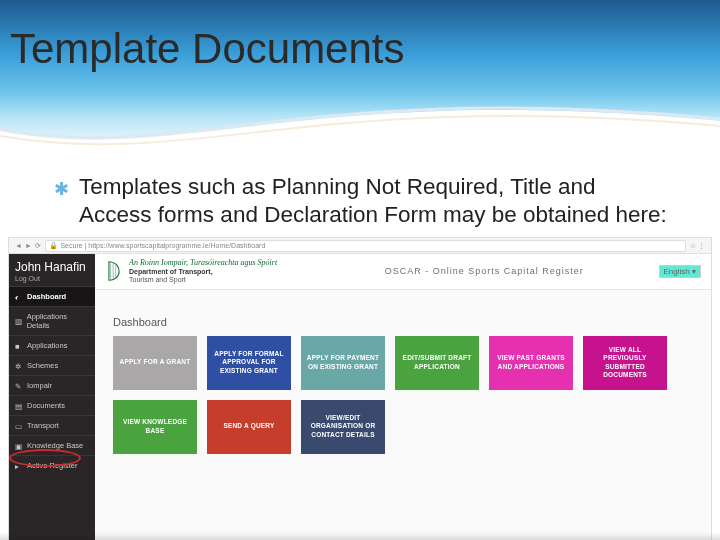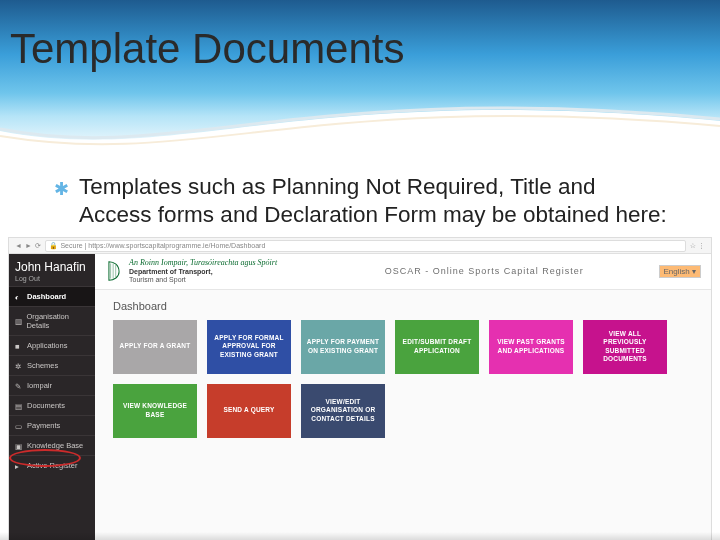--- a/index.html
+++ b/index.html
@@ -74,35 +74,35 @@
 
   .circled {
     position: absolute;
     left: 0px; top: 211px;
     width: 72px; height: 18px;
     border: 2px solid #cc2b2b;
     border-radius: 50%;
     pointer-events: none;
   }
 
-  .main { flex: 1; background: #fafafa; display: flex; flex-direction: column; }
+  .main { flex: 1; background: #fafafa; display: flex; flex-direction: column; gap: 16px; }
   .main-header {
     display: flex; align-items: center; justify-content: space-between;
     padding: 4px 10px;
     border-bottom: 1px solid #e6e6e6;
     background: #fff;
   }
   .logo-block { display: flex; align-items: center; gap: 6px; }
   .harp { width: 18px; height: 22px; }
   .logo-text { font-size: 7px; line-height: 1.15; color: #0a6b2f; }
   .logo-text .ga { font-family: serif; font-style: italic; font-size: 8px; }
   .logo-text .en1 { color: #333; font-weight: bold; margin-top:1px; }
   .logo-text .en2 { color: #555; }
   .app-title { font-size: 9px; color: #6f6f6f; letter-spacing: 1px; margin-left: 33px; }
-  .lang-pick { font-size: 8px; color: #666; border: 1px solid #ccc; padding: 1px 4px; background: #fdba74; }
+  .lang-pick { font-size: 8px; color: #666; border: 1px solid #ccc; padding: 1px 4px; background: #5eead4; }
 
   .dash-wrap { padding: 10px 18px; }
   .dash-heading { font-size: 11px; color: #555; margin-bottom: 8px; }
 
   .tile-row { display: flex; gap: 10px; margin-bottom: 10px; }
   .tile {
     width: 84px; height: 54px;
     display: flex; align-items: center; justify-content: center;
     text-align: center;
     color: #fff; font-size: 6.5px; font-weight: bold;
@@ -166,41 +166,41 @@
         <div class="uname">John Hanafin</div>
         <div class="logout">Log Out</div>
       </div>
       <ul>
         <li class="active">
           <span class="sicon">◐</span>
           <span>Dashboard</span>
         </li>
         <li>
           <span class="sicon">▥</span>
-          <span>Organisation Details</span>
+          <span>Applications Details</span>
         </li>
         <li>
           <span class="sicon">■</span>
           <span>Applications</span>
         </li>
         <li>
           <span class="sicon">✲</span>
           <span>Schemes</span>
         </li>
         <li>
           <span class="sicon">✎</span>
           <span>Iompair</span>
         </li>
         <li>
           <span class="sicon">▤</span>
           <span>Documents</span>
         </li>
         <li>
           <span class="sicon">▭</span>
-          <span>Payments</span>
+          <span>Transport</span>
         </li>
         <li>
           <span class="sicon">▣</span>
           <span>Knowledge Base</span>
         </li>
         <li>
           <span class="sicon">▸</span>
           <span>Active Register</span>
         </li>
       </ul>

